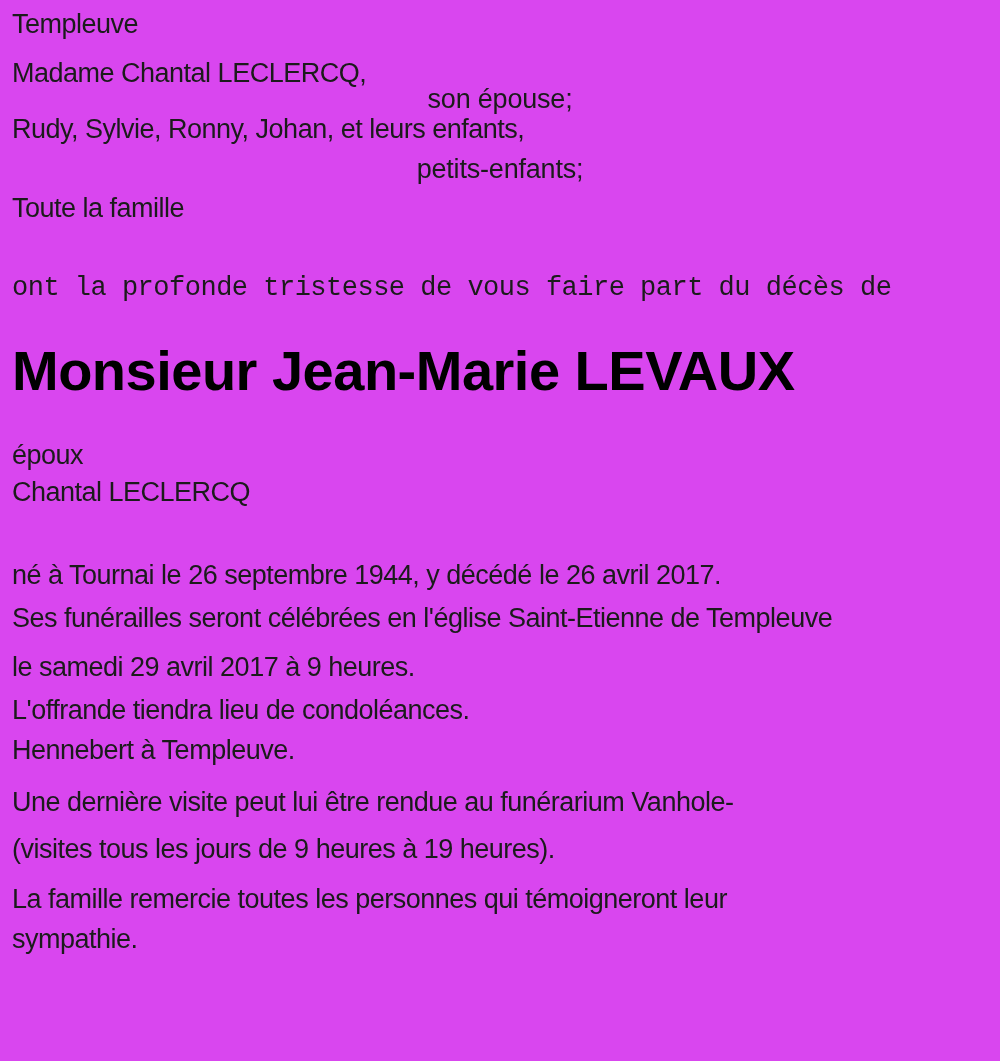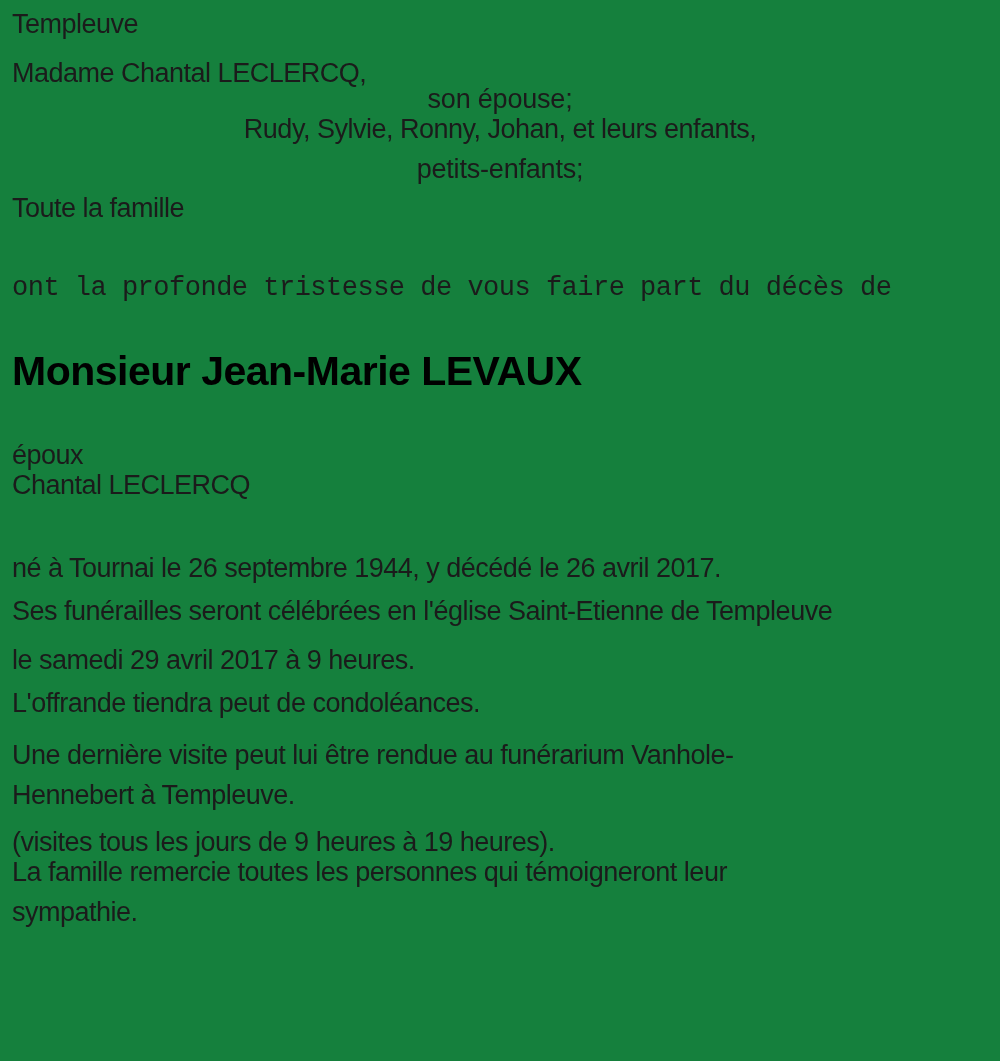--- a/index.html
+++ b/index.html
@@ -22,48 +22,48 @@
   .line {
     font-size: 27px;
     line-height: 30px;
     letter-spacing: -0.5px;
     white-space: nowrap;
   }
   .left  { text-align: left; }
   .right { text-align: center; letter-spacing: -0.2px; }
   .title {
     margin: 0;
-    font-size: 41px;
+    font-size: 56px;
     line-height: 48px;
     font-weight: bold;
     letter-spacing: -0.5px;
     color: #000000;
     white-space: nowrap;
   }
   
   .mt-n4  { margin-top: -4px; }
-  .mt-0   { margin-top: 0; text-align: center; }
+  .mt-0   { margin-top: 0; }
   .mt-2   { margin-top: 2px; }
-  .mt-7   { }
+  .mt-7   { margin-top: 7px; }
   .mt-9   { margin-top: 9px; }
   .mt-10  { margin-top: 10px; }
   .mt-17  { margin-top: 17px; }
   .mt-19  { margin-top: 19px; }
-  .mt-20  { }
+  .mt-20  { margin-top: 20px; }
   .mt-21  { margin-top: 13px; }
   .mt-22  { margin-top: 22px; }
   .mt-44  { margin-top: 44px; }
   .mt-45  { margin-top: 45px; }
   .mt-50  { margin-top: 50px; font-family: Liberation Mono, monospace; }
   .mt-53  { margin-top: 53px; }
 </style>
 </head>
 <body>
 
-<div class="page" style="background: #15803d; color: rgb(27, 27, 27);">
+<div class="page" style="background: #d946ef; color: rgb(27, 27, 27);">
 
   <div class="line left mt-9">Templeuve</div>
 
   <div class="line left mt-19">Madame Chantal LECLERCQ,</div>
 
   <div class="line right mt-n4">son épouse;</div>
 
   <div class="line left mt-0">Rudy, Sylvie, Ronny, Johan, et leurs enfants,</div>
 
 
@@ -79,25 +79,25 @@
 
 
   <div class="line left mt-7">Chantal LECLERCQ</div>
 
   <div class="line left mt-53">né à Tournai le 26 septembre 1944, y décédé le 26 avril 2017.</div>
 
   <div class="line left mt-21">Ses funérailles seront célébrées en l'église Saint-Etienne de Templeuve</div>
 
   <div class="line left mt-19">le samedi 29 avril 2017 à 9 heures.</div>
 
-  <div class="line left mt-21">L'offrande tiendra peut de condoléances.</div>
+  <div class="line left mt-21">L'offrande tiendra lieu de condoléances.</div>
+
+  <div class="line left mt-10">Hennebert à Templeuve.</div>
 
   <div class="line left mt-22">Une dernière visite peut lui être rendue au funérarium Vanhole-</div>
-
-  <div class="line left mt-10">Hennebert à Templeuve.</div>
 
   <div class="line left mt-17">(visites tous les jours de 9 heures à 19 heures).</div>
 
   <div class="line left mt-20">La famille remercie toutes les personnes qui témoigneront leur</div>
 
   <div class="line left mt-10">sympathie.</div>
 
 </div>
 
 </body></html>

